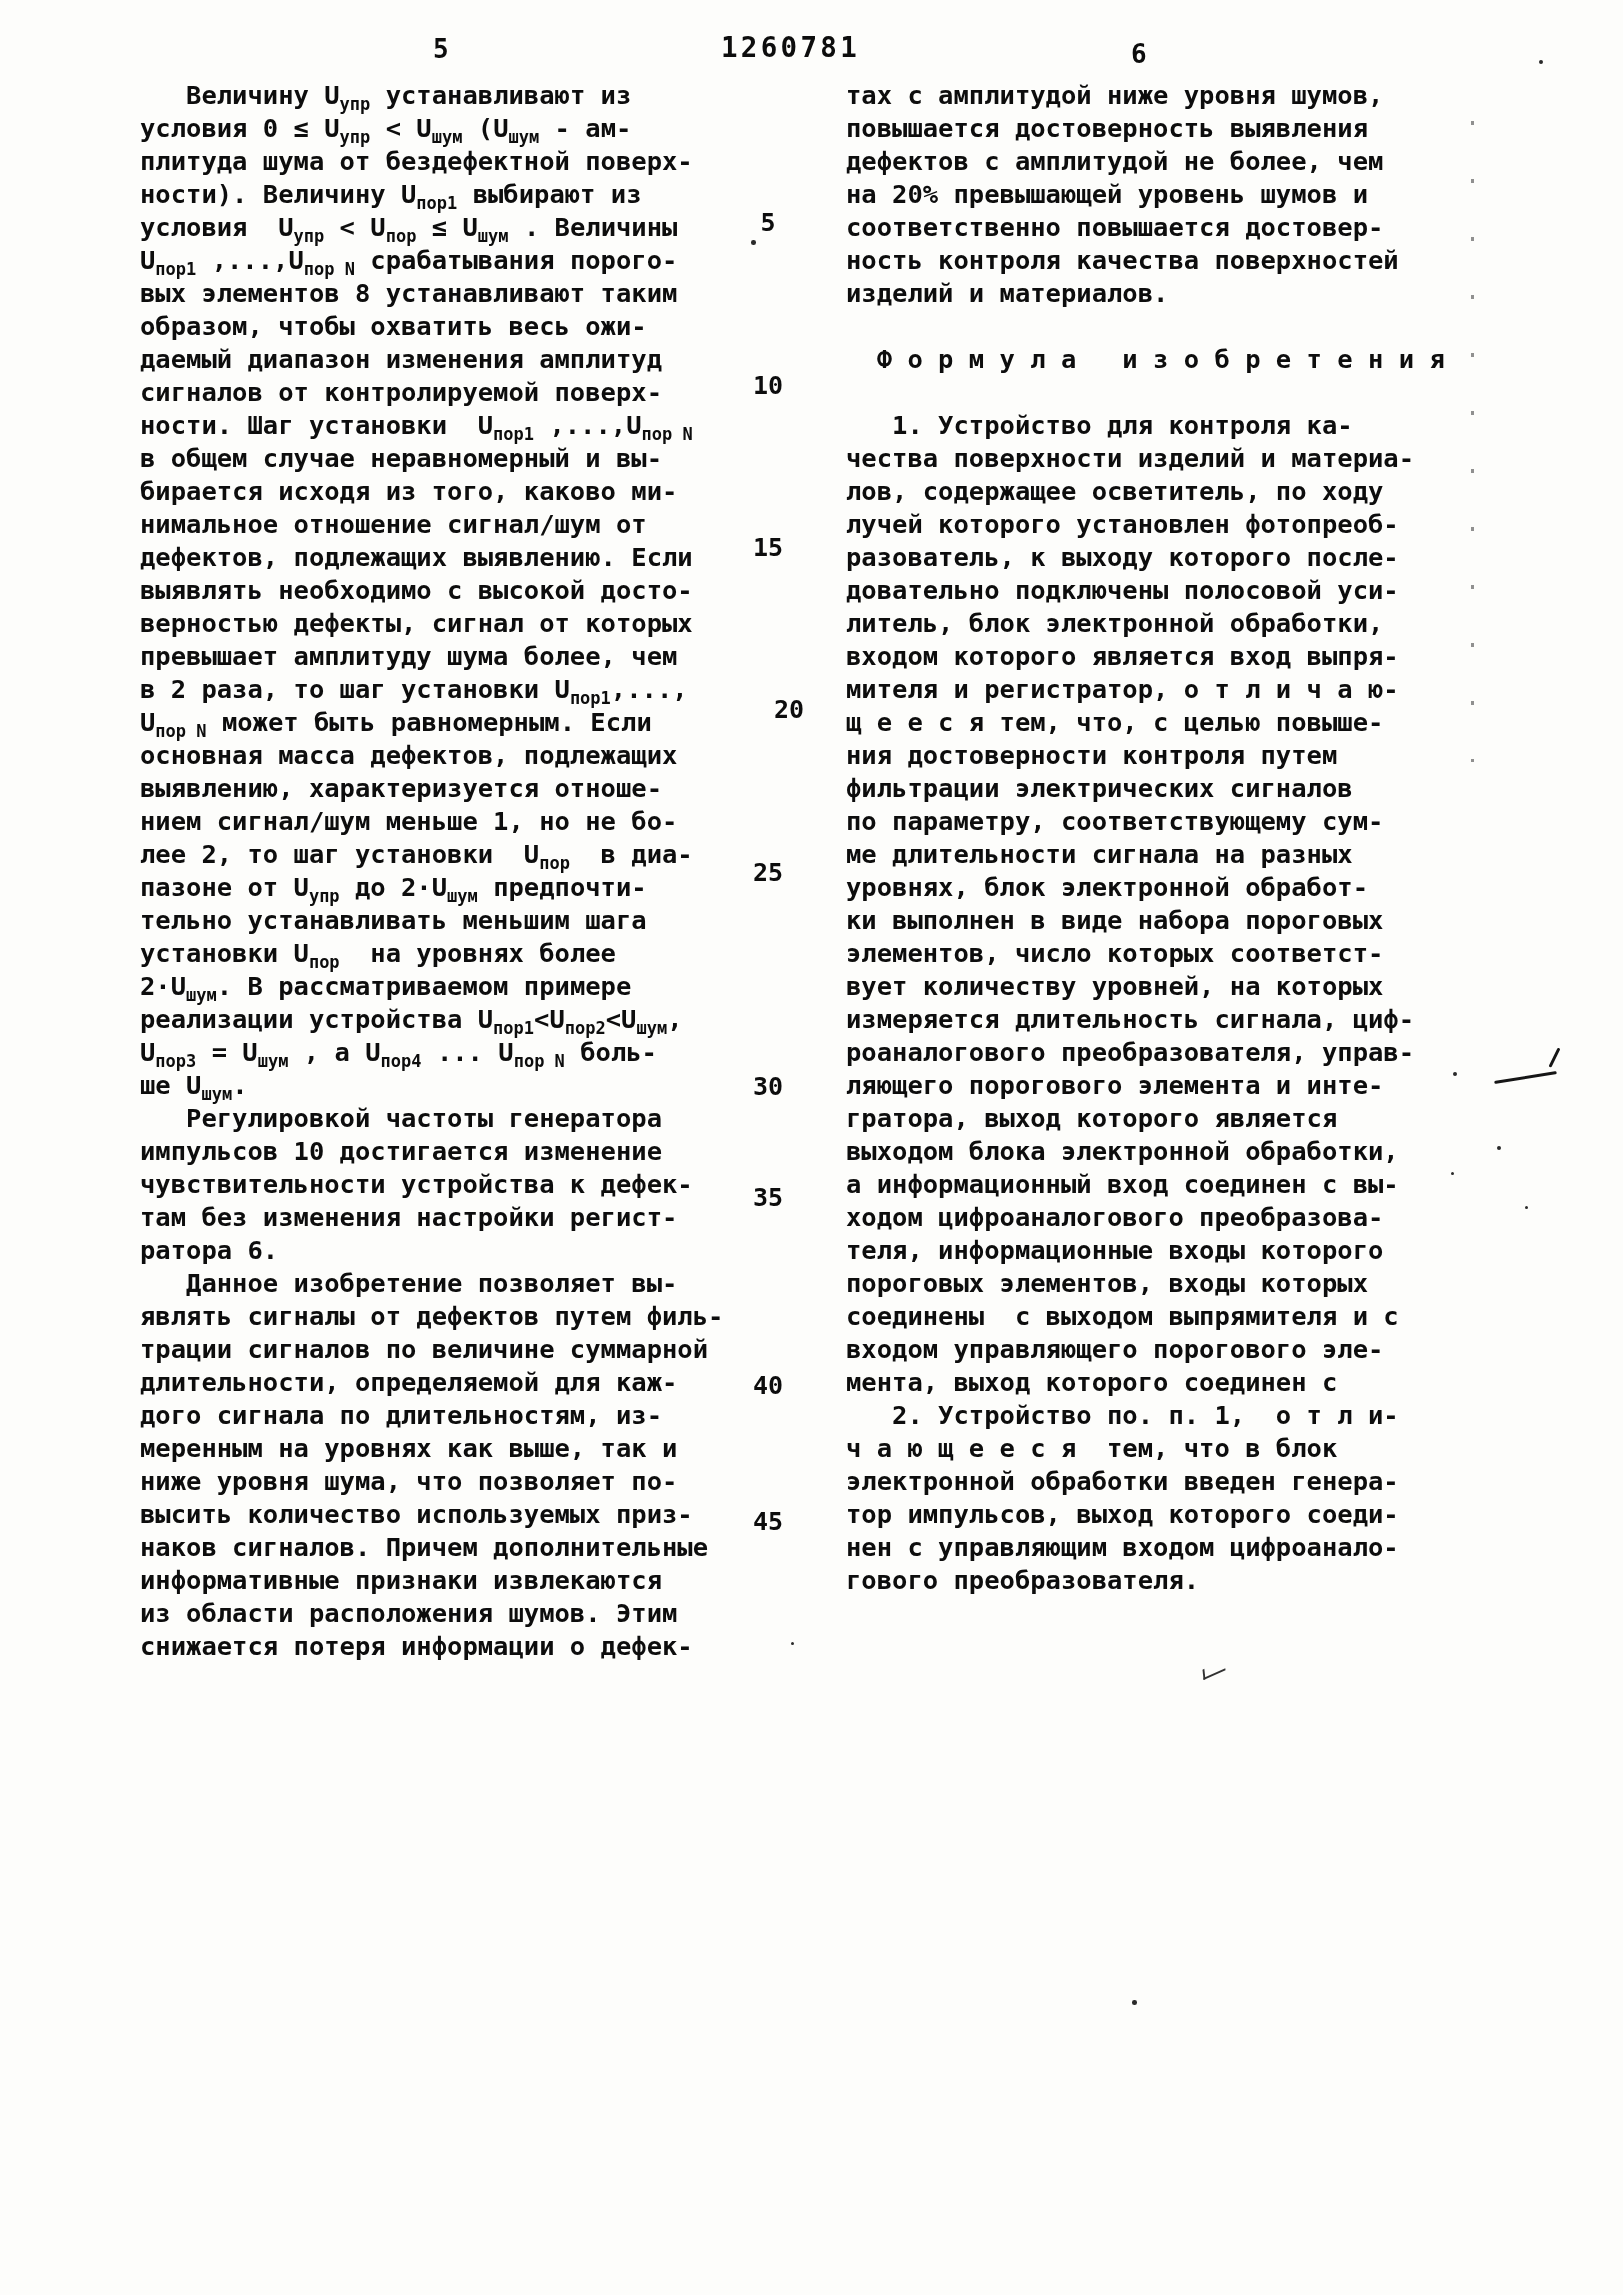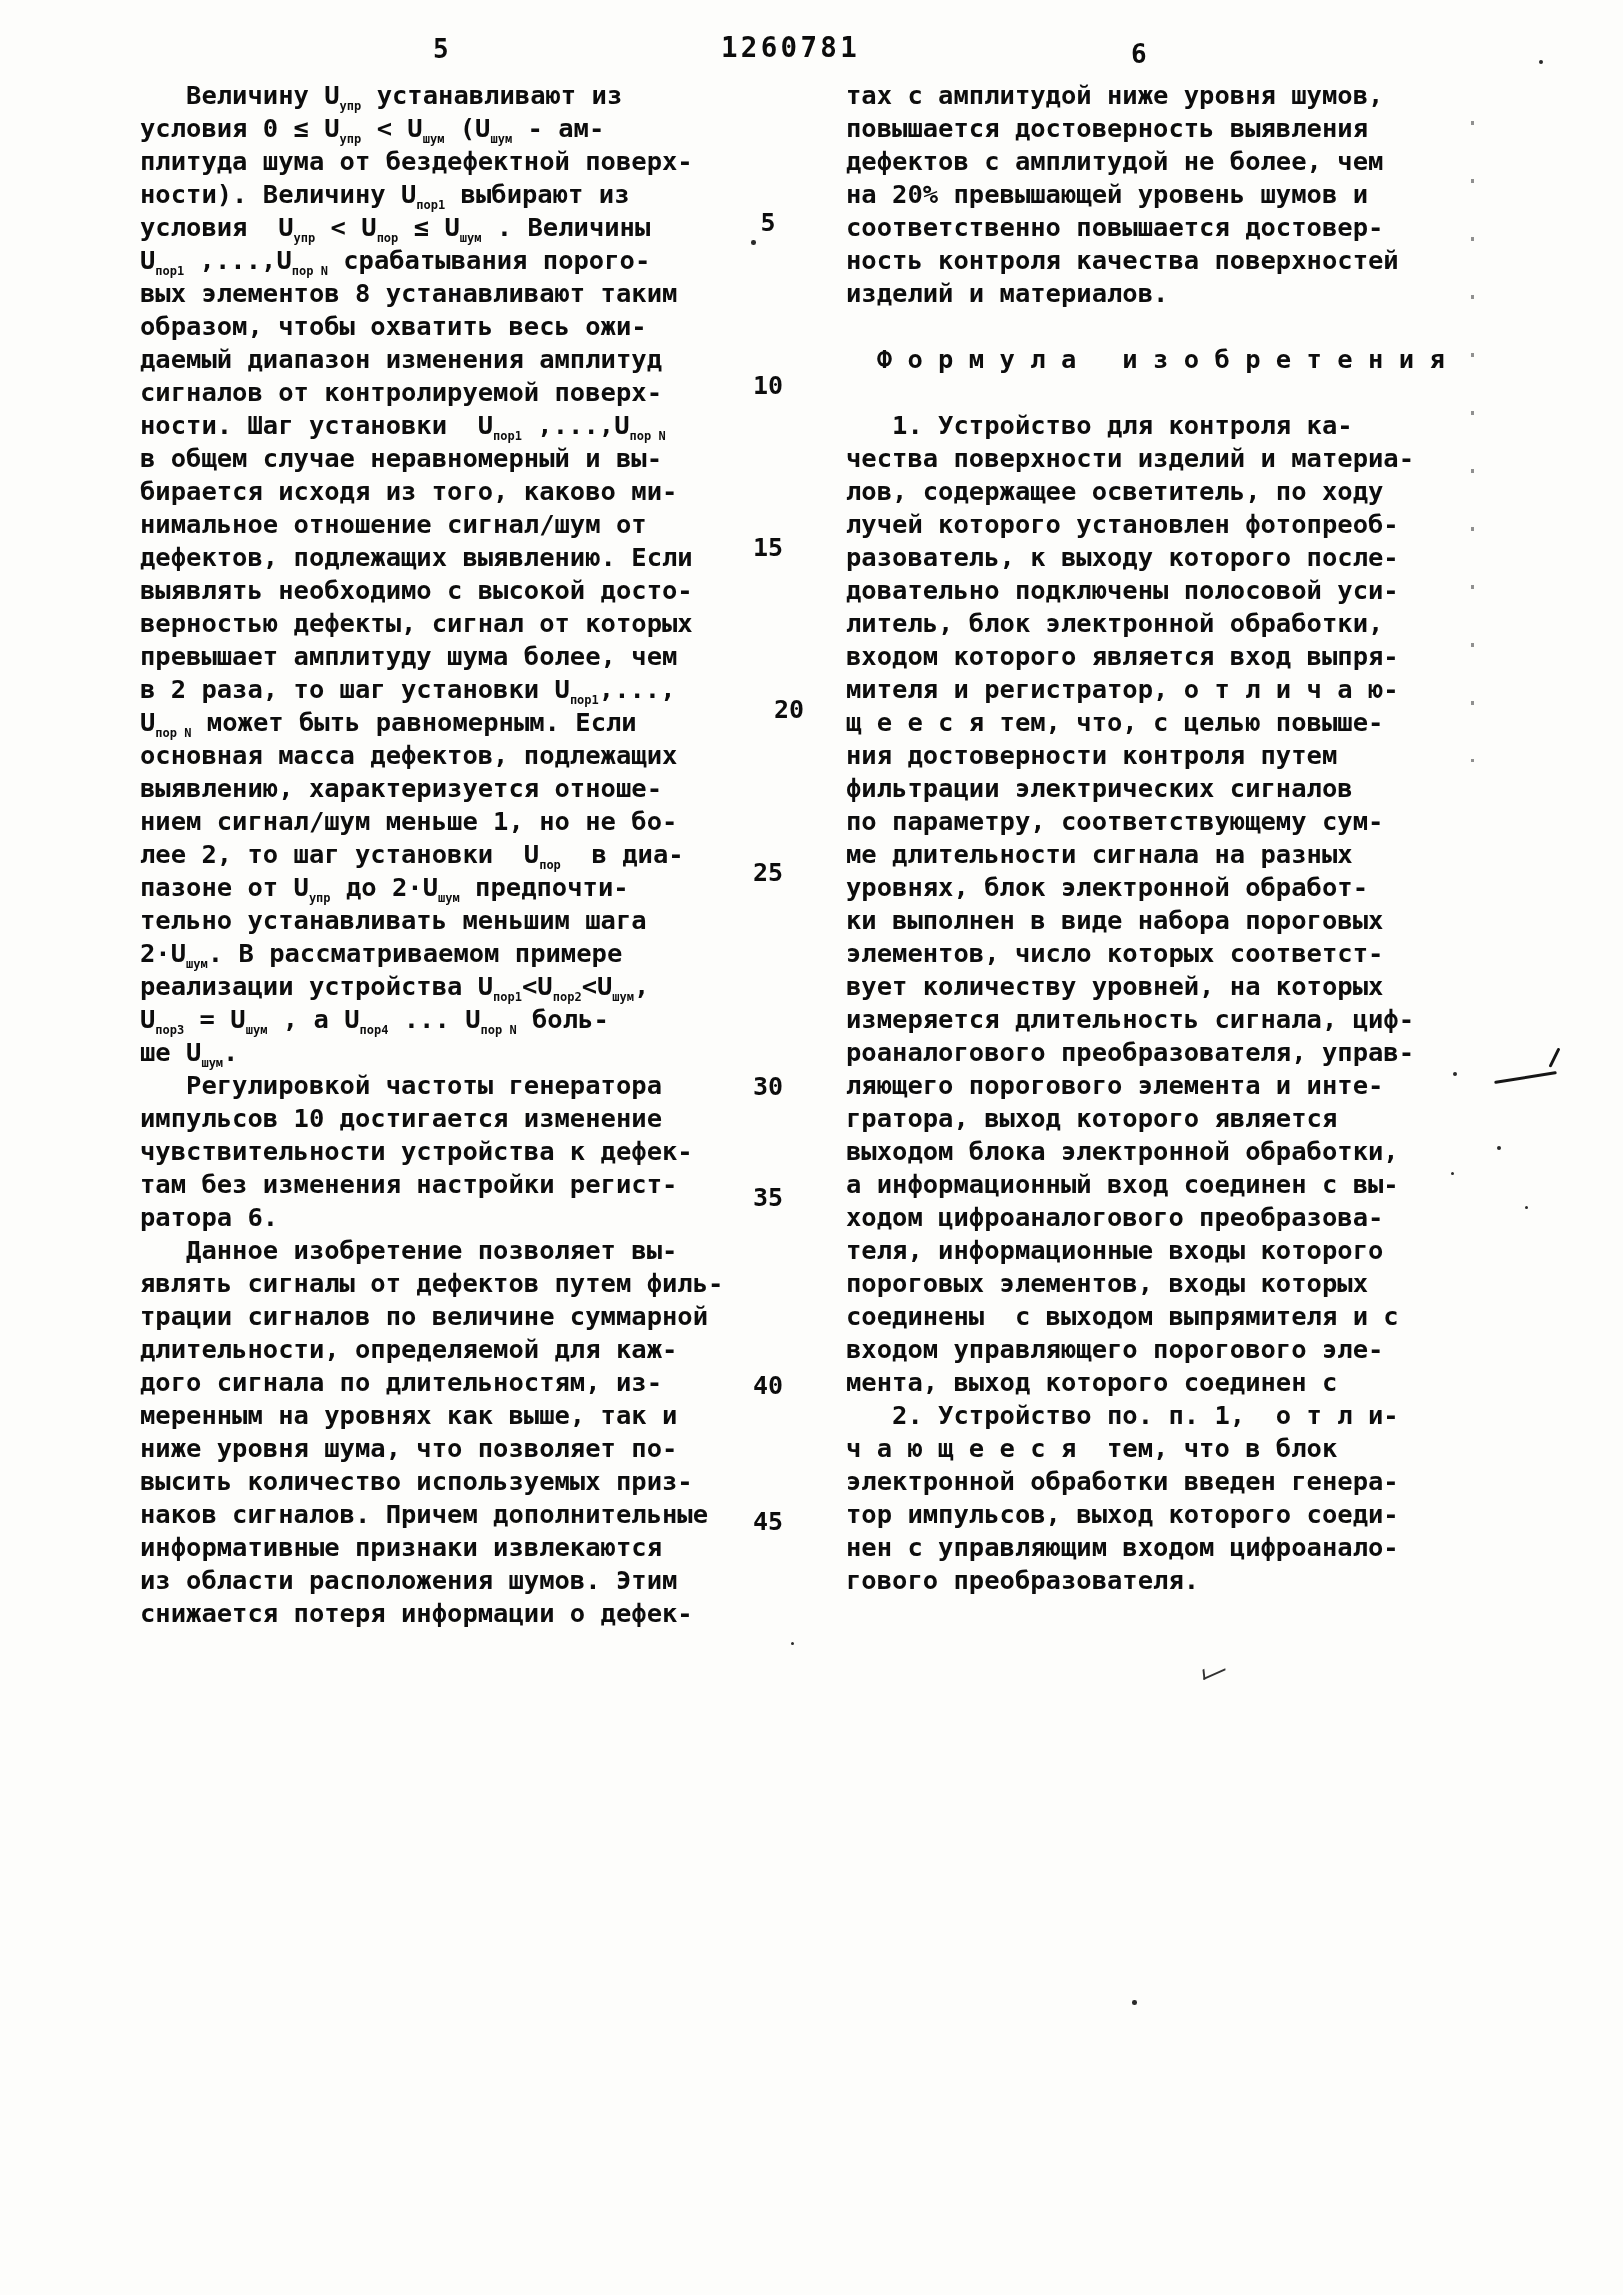--- a/index.html
+++ b/index.html
@@ -34,21 +34,21 @@
   #col-right { left:846px; }
   .col .line {
     height:33px;
     line-height:33px;
     font-size:25.5px;
     font-weight:600;
     white-space:pre;
     letter-spacing:0;
   }
   .col .line sub {
-    font-size:12px;
+    font-size:17px;
     line-height:0;
     letter-spacing:0;
     vertical-align:-5.9px;
   }
 
   
   .gutter-num {
     position:absolute;
     left:732px;
     width:72px;
@@ -116,20 +116,21 @@
       <div class="line">верностью дефекты, сигнал от которых</div>
       <div class="line">превышает амплитуду шума более, чем</div>
       <div class="line">в 2 раза, то шаг установки U<sub>пор1</sub>,...,</div>
       <div class="line">U<sub>пор N</sub> может быть равномерным. Если</div>
       <div class="line">основная масса дефектов, подлежащих</div>
       <div class="line">выявлению, характеризуется отноше-</div>
       <div class="line">нием сигнал/шум меньше 1, но не бо-</div>
       <div class="line">лее 2, то шаг установки  U<sub>пор</sub>  в диа-</div>
       <div class="line">пазоне от U<sub>упр</sub> до 2·U<sub>шум</sub> предпочти-</div>
       <div class="line">тельно устанавливать меньшим шага</div>
+      <div class="line">установки U<sub>пор</sub>  на уровнях более</div>
       <div class="line">2·U<sub>шум</sub>. В рассматриваемом примере</div>
       <div class="line">реализации устройства U<sub>пор1</sub>&lt;U<sub>пор2</sub>&lt;U<sub>шум</sub>,</div>
       <div class="line">U<sub>пор3</sub> = U<sub>шум</sub> , а U<sub>пор4</sub> ... U<sub>пор N</sub> боль-</div>
       <div class="line">ше U<sub>шум</sub>.</div>
       <div class="line">   Регулировкой частоты генератора</div>
       <div class="line">импульсов 10 достигается изменение</div>
       <div class="line">чувствительности устройства к дефек-</div>
       <div class="line">там без изменения настройки регист-</div>
       <div class="line">ратора 6.</div>
       <div class="line">   Данное изобретение позволяет вы-</div>

